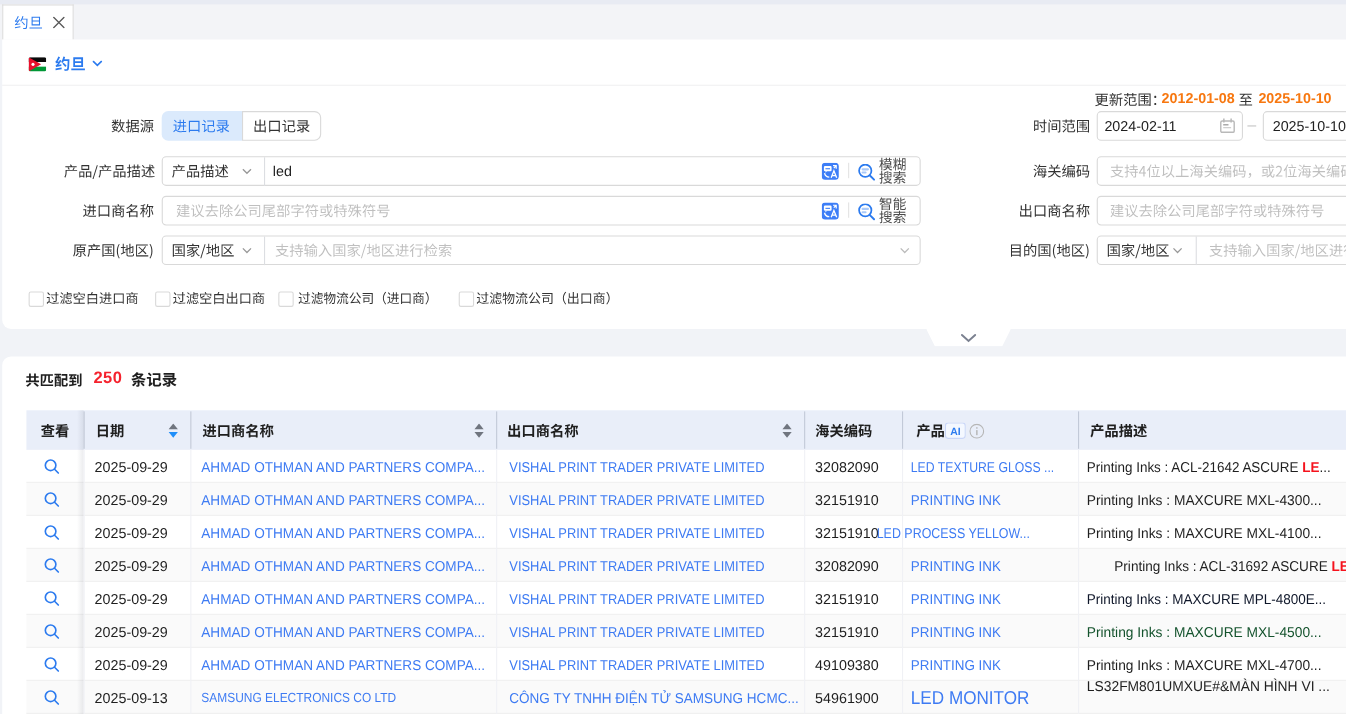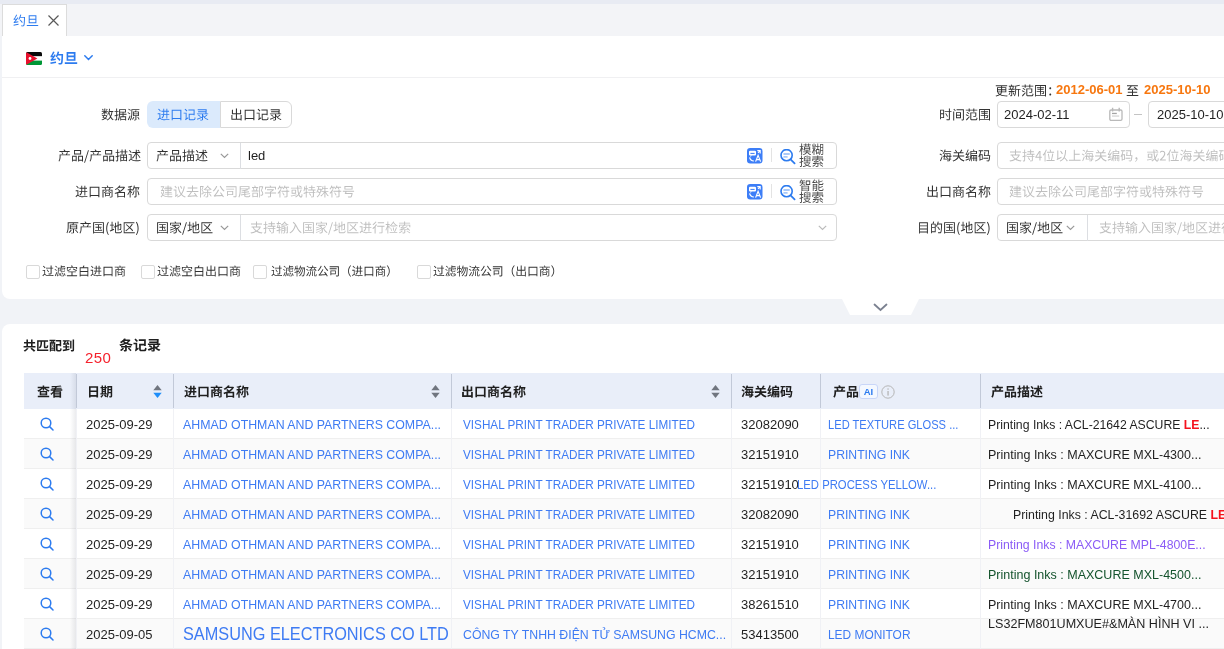--- a/index.html
+++ b/index.html
@@ -49,21 +49,21 @@
 <svg class="abs" style="left:157.2px;top:107.5px;overflow:visible" width="54.0" height="13.5">
     <path transform="translate(0,11.44)" d="M1.1 -10.1C1.8 -9.5 2.6 -8.5 3.0 -7.9L3.8 -8.5C3.4 -9.1 2.5 -10.0 1.8 -10.6ZM9.4 -10.6V-8.6H7.2V-10.6H6.3V-8.6H4.4V-7.6H6.3V-6.1L6.2 -5.3H4.3V-4.4H6.1C5.9 -3.4 5.5 -2.4 4.5 -1.7C4.7 -1.5 5.1 -1.2 5.2 -1.0C6.4 -1.8 6.9 -3.1 7.1 -4.4H9.4V-1.0H10.3V-4.4H12.3V-5.3H10.3V-7.6H12.0V-8.6H10.3V-10.6ZM7.2 -7.6H9.4V-5.3H7.2L7.2 -6.1ZM3.4 -6.2H0.7V-5.3H2.4V-1.6C1.9 -1.4 1.2 -0.8 0.5 -0.0L1.1 0.9C1.8 -0.0 2.5 -0.8 2.9 -0.8C3.2 -0.8 3.6 -0.4 4.1 -0.0C5.0 0.5 6.1 0.7 7.7 0.7C9.0 0.7 11.3 0.6 12.2 0.6C12.3 0.3 12.4 -0.2 12.5 -0.5C11.3 -0.3 9.3 -0.2 7.8 -0.2C6.3 -0.2 5.2 -0.3 4.4 -0.8C3.9 -1.1 3.7 -1.4 3.4 -1.5Z M14.7 -9.6V0.7H15.7V-0.4H23.3V0.7H24.4V-9.6ZM15.7 -1.4V-8.6H23.3V-1.4Z M27.6 -10.0C28.3 -9.4 29.2 -8.5 29.6 -7.9L30.4 -8.6C29.9 -9.1 29.0 -10.0 28.3 -10.6ZM28.6 0.8V0.8C28.8 0.5 29.1 0.3 31.3 -1.3C31.2 -1.5 31.1 -1.9 31.0 -2.1L29.6 -1.2V-6.8H26.6V-5.9H28.7V-1.2C28.7 -0.6 28.3 -0.1 28.0 0.1C28.2 0.2 28.5 0.6 28.6 0.8ZM31.4 -10.0V-9.0H36.6V-5.7H31.7V-0.7C31.7 0.5 32.2 0.8 33.6 0.8C33.9 0.8 36.3 0.8 36.6 0.8C38.0 0.8 38.4 0.3 38.5 -1.9C38.2 -1.9 37.8 -2.1 37.6 -2.3C37.5 -0.4 37.4 -0.1 36.6 -0.1C36.0 -0.1 34.1 -0.1 33.7 -0.1C32.9 -0.1 32.7 -0.2 32.7 -0.7V-4.8H36.6V-4.1H37.6V-10.0Z M40.7 -4.1C41.6 -3.7 42.6 -2.9 43.1 -2.4L43.8 -3.1C43.3 -3.6 42.2 -4.3 41.4 -4.7ZM40.7 -10.2V-9.3H48.6L48.6 -8.1H41.1V-7.2H48.5L48.4 -6.0H39.9V-5.1H45.0V-2.8C43.1 -2.0 41.1 -1.2 39.9 -0.7L40.4 0.2C41.7 -0.4 43.4 -1.1 45.0 -1.8V-0.0C45.0 0.2 44.9 0.2 44.7 0.2C44.5 0.2 43.8 0.2 43.0 0.2C43.1 0.5 43.3 0.8 43.4 1.1C44.4 1.1 45.0 1.1 45.4 0.9C45.9 0.8 46.0 0.5 46.0 -0.0V-3.1C47.1 -1.4 48.7 -0.1 50.8 0.5C50.9 0.3 51.2 -0.1 51.4 -0.3C50.0 -0.7 48.8 -1.4 47.8 -2.3C48.6 -2.8 49.6 -3.5 50.4 -4.2L49.5 -4.8C48.9 -4.2 48.0 -3.5 47.2 -2.9C46.7 -3.5 46.3 -4.1 46.0 -4.7V-5.1H51.2V-6.0H49.5C49.6 -7.3 49.7 -8.9 49.7 -10.2L48.9 -10.2L48.8 -10.2Z" fill="#2c7bef"></path>
   </svg>
 <svg class="abs" style="left:229.7px;top:107.5px;overflow:visible" width="54.0" height="13.5">
     <path transform="translate(0,11.44)" d="M1.4 -4.4V0.3H10.6V1.0H11.6V-4.4H10.6V-0.7H7.0V-5.3H11.1V-9.8H10.1V-6.2H7.0V-10.9H5.9V-6.2H3.0V-9.7H1.9V-5.3H5.9V-0.7H2.4V-4.4Z M14.7 -9.6V0.7H15.7V-0.4H23.3V0.7H24.4V-9.6ZM15.7 -1.4V-8.6H23.3V-1.4Z M27.6 -10.0C28.3 -9.4 29.2 -8.5 29.6 -7.9L30.4 -8.6C29.9 -9.1 29.0 -10.0 28.3 -10.6ZM28.6 0.8V0.8C28.8 0.5 29.1 0.3 31.3 -1.3C31.2 -1.5 31.1 -1.9 31.0 -2.1L29.6 -1.2V-6.8H26.6V-5.9H28.7V-1.2C28.7 -0.6 28.3 -0.1 28.0 0.1C28.2 0.2 28.5 0.6 28.6 0.8ZM31.4 -10.0V-9.0H36.6V-5.7H31.7V-0.7C31.7 0.5 32.2 0.8 33.6 0.8C33.9 0.8 36.3 0.8 36.6 0.8C38.0 0.8 38.4 0.3 38.5 -1.9C38.2 -1.9 37.8 -2.1 37.6 -2.3C37.5 -0.4 37.4 -0.1 36.6 -0.1C36.0 -0.1 34.1 -0.1 33.7 -0.1C32.9 -0.1 32.7 -0.2 32.7 -0.7V-4.8H36.6V-4.1H37.6V-10.0Z M40.7 -4.1C41.6 -3.7 42.6 -2.9 43.1 -2.4L43.8 -3.1C43.3 -3.6 42.2 -4.3 41.4 -4.7ZM40.7 -10.2V-9.3H48.6L48.6 -8.1H41.1V-7.2H48.5L48.4 -6.0H39.9V-5.1H45.0V-2.8C43.1 -2.0 41.1 -1.2 39.9 -0.7L40.4 0.2C41.7 -0.4 43.4 -1.1 45.0 -1.8V-0.0C45.0 0.2 44.9 0.2 44.7 0.2C44.5 0.2 43.8 0.2 43.0 0.2C43.1 0.5 43.3 0.8 43.4 1.1C44.4 1.1 45.0 1.1 45.4 0.9C45.9 0.8 46.0 0.5 46.0 -0.0V-3.1C47.1 -1.4 48.7 -0.1 50.8 0.5C50.9 0.3 51.2 -0.1 51.4 -0.3C50.0 -0.7 48.8 -1.4 47.8 -2.3C48.6 -2.8 49.6 -3.5 50.4 -4.2L49.5 -4.8C48.9 -4.2 48.0 -3.5 47.2 -2.9C46.7 -3.5 46.3 -4.1 46.0 -4.7V-5.1H51.2V-6.0H49.5C49.6 -7.3 49.7 -8.9 49.7 -10.2L48.9 -10.2L48.8 -10.2Z" fill="#333"></path>
   </svg>
 <div class="abs" style="left:912px;top:83px;width:300px;height:14px"></div>
 <svg class="abs" style="left:995px;top:83.5px;overflow:visible" width="67.0" height="13.5">
     <path transform="translate(0,11.44)" d="M3.3 -3.1 2.4 -2.8C2.9 -2.0 3.4 -1.4 4.1 -0.9C3.3 -0.5 2.2 -0.1 0.6 0.2C0.8 0.4 1.1 0.8 1.2 1.1C2.9 0.7 4.1 0.2 5.0 -0.4C6.8 0.6 9.2 0.9 12.2 1.0C12.2 0.7 12.4 0.3 12.6 0.0C9.7 -0.0 7.4 -0.2 5.8 -1.0C6.4 -1.7 6.8 -2.4 6.9 -3.2H11.3V-8.2H7.1V-9.3H12.2V-10.2H0.8V-9.3H6.1V-8.2H2.0V-3.2H5.9C5.8 -2.6 5.5 -2.0 4.9 -1.5C4.2 -1.9 3.7 -2.4 3.3 -3.1ZM3.0 -5.3H6.1V-4.8C6.1 -4.5 6.1 -4.3 6.0 -4.0H3.0ZM7.1 -4.0C7.1 -4.3 7.1 -4.5 7.1 -4.8V-5.3H10.4V-4.0ZM3.0 -7.4H6.1V-6.1H3.0ZM7.1 -7.4H10.4V-6.1H7.1Z M17.7 -2.8C18.1 -2.1 18.5 -1.2 18.7 -0.7L19.4 -1.1C19.2 -1.6 18.8 -2.5 18.3 -3.1ZM14.8 -3.1C14.5 -2.3 14.1 -1.5 13.5 -0.9C13.7 -0.8 14.1 -0.5 14.2 -0.4C14.7 -1.0 15.2 -1.9 15.5 -2.9ZM20.2 -9.7V-5.2C20.2 -3.5 20.1 -1.2 19.0 0.3C19.2 0.4 19.6 0.7 19.7 0.9C20.9 -0.8 21.1 -3.3 21.1 -5.2V-5.6H23.1V1.0H24.0V-5.6H25.5V-6.5H21.1V-9.0C22.5 -9.2 24.0 -9.6 25.1 -10.0L24.3 -10.7C23.3 -10.3 21.6 -9.9 20.2 -9.7ZM15.8 -10.8C16.0 -10.4 16.2 -9.9 16.4 -9.6H13.8V-8.7H19.5V-9.6H17.4C17.2 -10.0 16.9 -10.5 16.7 -11.0ZM17.9 -8.7C17.7 -8.1 17.4 -7.2 17.2 -6.6H13.6V-5.8H16.3V-4.4H13.7V-3.5H16.3V-0.2C16.3 -0.1 16.2 -0.1 16.1 -0.1C16.0 -0.1 15.6 -0.1 15.1 -0.1C15.2 0.2 15.4 0.5 15.4 0.8C16.0 0.8 16.5 0.8 16.8 0.6C17.1 0.5 17.2 0.2 17.2 -0.2V-3.5H19.6V-4.4H17.2V-5.8H19.7V-6.6H18.1C18.3 -7.1 18.6 -7.8 18.8 -8.5ZM14.6 -8.5C14.9 -7.9 15.1 -7.1 15.1 -6.6L16.0 -6.8C15.9 -7.3 15.7 -8.1 15.4 -8.6Z M27.0 0.2 27.7 1.0C28.6 0.0 29.8 -1.2 30.7 -2.4L30.1 -3.1C29.1 -1.9 27.8 -0.6 27.0 0.2ZM27.5 -6.9C28.3 -6.4 29.4 -5.8 29.9 -5.4L30.4 -6.1C29.9 -6.5 28.8 -7.1 28.1 -7.5ZM26.7 -4.4C27.5 -4.0 28.6 -3.5 29.2 -3.1L29.7 -3.9C29.1 -4.2 28.0 -4.7 27.3 -5.1ZM31.3 -7.0V-0.8C31.3 0.5 31.8 0.8 33.3 0.8C33.7 0.8 36.2 0.8 36.6 0.8C38.0 0.8 38.3 0.3 38.5 -1.5C38.2 -1.6 37.8 -1.7 37.5 -1.9C37.5 -0.4 37.3 -0.1 36.5 -0.1C36.0 -0.1 33.8 -0.1 33.4 -0.1C32.5 -0.1 32.3 -0.2 32.3 -0.8V-6.1H36.3V-3.7C36.3 -3.6 36.3 -3.5 36.0 -3.5C35.8 -3.5 35.0 -3.5 34.1 -3.5C34.3 -3.3 34.4 -2.9 34.5 -2.6C35.6 -2.6 36.3 -2.6 36.8 -2.8C37.2 -2.9 37.3 -3.2 37.3 -3.7V-7.0ZM34.3 -10.9V-9.8H30.7V-10.9H29.7V-9.8H26.8V-8.9H29.7V-7.6H30.7V-8.9H34.3V-7.6H35.3V-8.9H38.3V-9.8H35.3V-10.9Z M41.9 -8.1V-7.3H45.0V-6.2H42.4V-5.4H45.0V-4.3H41.7V-3.5H45.0V-0.8H45.9V-3.5H48.3C48.2 -2.8 48.1 -2.4 48.0 -2.3C47.9 -2.2 47.8 -2.2 47.6 -2.2C47.5 -2.2 47.0 -2.2 46.6 -2.3C46.7 -2.1 46.8 -1.7 46.8 -1.5C47.3 -1.5 47.8 -1.5 48.0 -1.5C48.3 -1.5 48.5 -1.6 48.7 -1.8C48.9 -2.0 49.1 -2.6 49.2 -4.0C49.2 -4.1 49.2 -4.3 49.2 -4.3H45.9V-5.4H48.6V-6.2H45.9V-7.3H49.1V-8.1H45.9V-9.2H45.0V-8.1ZM40.1 -10.4V1.0H41.0V0.4H50.0V1.0H51.0V-10.4ZM41.0 -0.4V-9.5H50.0V-0.4Z M55.2 -6.3C55.8 -6.3 56.2 -6.7 56.2 -7.3C56.2 -7.9 55.8 -8.3 55.2 -8.3C54.7 -8.3 54.3 -7.9 54.3 -7.3C54.3 -6.7 54.7 -6.3 55.2 -6.3ZM55.2 0.1C55.8 0.1 56.2 -0.3 56.2 -0.9C56.2 -1.5 55.8 -1.9 55.2 -1.9C54.7 -1.9 54.3 -1.5 54.3 -0.9C54.3 -0.3 54.7 0.1 55.2 0.1Z" fill="#333"></path>
   </svg>
-<span class="abs lat" style="left:1056px;top:83px;font-size:13px;font-weight:bold;color:#f7770f;line-height:14px">2012-06-01</span>
+<span class="abs lat" style="left:1056px;top:83px;font-size:13px;font-weight:bold;color:#f7770f;line-height:14px">2012-01-08</span>
 <svg class="abs" style="left:1126px;top:83.5px;overflow:visible" width="15.0" height="13.5">
     <path transform="translate(0,11.44)" d="M1.9 -5.5C2.4 -5.7 3.1 -5.7 10.2 -6.0C10.5 -5.7 10.8 -5.4 11.0 -5.1L11.8 -5.7C11.1 -6.6 9.7 -7.8 8.5 -8.7L7.7 -8.2C8.3 -7.8 8.8 -7.3 9.3 -6.8L3.3 -6.6C4.1 -7.3 5.0 -8.3 5.7 -9.3H11.9V-10.2H1.0V-9.3H4.5C3.7 -8.3 2.8 -7.4 2.5 -7.1C2.1 -6.7 1.8 -6.5 1.6 -6.5C1.7 -6.2 1.9 -5.7 1.9 -5.5ZM6.0 -5.4V-3.7H1.8V-2.8H6.0V-0.4H0.7V0.5H12.3V-0.4H7.0V-2.8H11.2V-3.7H7.0V-5.4Z" fill="#333"></path>
   </svg>
 <span class="abs lat" style="left:1144px;top:83px;font-size:13px;font-weight:bold;color:#f7770f;line-height:14px">2025-10-10</span>
 <svg class="abs" style="left:939.0px;top:107.5px;overflow:visible" width="54.0" height="13.5">
     <path transform="translate(0,11.44)" d="M6.2 -5.9C6.9 -4.9 7.7 -3.5 8.2 -2.7L9.0 -3.2C8.6 -4.0 7.7 -5.3 7.0 -6.3ZM4.2 -5.2V-2.3H2.0V-5.2ZM4.2 -6.1H2.0V-8.9H4.2ZM1.1 -9.8V-0.3H2.0V-1.4H5.1V-9.8ZM9.9 -10.9V-8.3H5.7V-7.4H9.9V-0.4C9.9 -0.2 9.8 -0.1 9.6 -0.1C9.3 -0.1 8.3 -0.1 7.3 -0.1C7.4 0.2 7.6 0.6 7.7 0.9C9.0 0.9 9.8 0.9 10.3 0.7C10.7 0.6 10.9 0.3 10.9 -0.4V-7.4H12.5V-8.3H10.9V-10.9Z M14.2 -8.0V1.0H15.2V-8.0ZM14.4 -10.3C15.0 -9.7 15.7 -8.9 16.0 -8.4L16.8 -8.9C16.4 -9.4 15.7 -10.2 15.1 -10.8ZM17.9 -3.8H21.0V-2.1H17.9ZM17.9 -6.4H21.0V-4.7H17.9ZM17.0 -7.2V-1.3H22.0V-7.2ZM17.6 -10.2V-9.3H23.9V-0.1C23.9 0.0 23.8 0.1 23.6 0.1C23.5 0.1 22.9 0.1 22.4 0.1C22.5 0.3 22.7 0.7 22.7 1.0C23.5 1.0 24.1 1.0 24.4 0.8C24.8 0.7 24.9 0.4 24.9 -0.1V-10.2Z M27.0 0.2 27.7 1.0C28.6 0.0 29.8 -1.2 30.7 -2.4L30.1 -3.1C29.1 -1.9 27.8 -0.6 27.0 0.2ZM27.5 -6.9C28.3 -6.4 29.4 -5.8 29.9 -5.4L30.4 -6.1C29.9 -6.5 28.8 -7.1 28.1 -7.5ZM26.7 -4.4C27.5 -4.0 28.6 -3.5 29.2 -3.1L29.7 -3.9C29.1 -4.2 28.0 -4.7 27.3 -5.1ZM31.3 -7.0V-0.8C31.3 0.5 31.8 0.8 33.3 0.8C33.7 0.8 36.2 0.8 36.6 0.8C38.0 0.8 38.3 0.3 38.5 -1.5C38.2 -1.6 37.8 -1.7 37.5 -1.9C37.5 -0.4 37.3 -0.1 36.5 -0.1C36.0 -0.1 33.8 -0.1 33.4 -0.1C32.5 -0.1 32.3 -0.2 32.3 -0.8V-6.1H36.3V-3.7C36.3 -3.6 36.3 -3.5 36.0 -3.5C35.8 -3.5 35.0 -3.5 34.1 -3.5C34.3 -3.3 34.4 -2.9 34.5 -2.6C35.6 -2.6 36.3 -2.6 36.8 -2.8C37.2 -2.9 37.3 -3.2 37.3 -3.7V-7.0ZM34.3 -10.9V-9.8H30.7V-10.9H29.7V-9.8H26.8V-8.9H29.7V-7.6H30.7V-8.9H34.3V-7.6H35.3V-8.9H38.3V-9.8H35.3V-10.9Z M41.9 -8.1V-7.3H45.0V-6.2H42.4V-5.4H45.0V-4.3H41.7V-3.5H45.0V-0.8H45.9V-3.5H48.3C48.2 -2.8 48.1 -2.4 48.0 -2.3C47.9 -2.2 47.8 -2.2 47.6 -2.2C47.5 -2.2 47.0 -2.2 46.6 -2.3C46.7 -2.1 46.8 -1.7 46.8 -1.5C47.3 -1.5 47.8 -1.5 48.0 -1.5C48.3 -1.5 48.5 -1.6 48.7 -1.8C48.9 -2.0 49.1 -2.6 49.2 -4.0C49.2 -4.1 49.2 -4.3 49.2 -4.3H45.9V-5.4H48.6V-6.2H45.9V-7.3H49.1V-8.1H45.9V-9.2H45.0V-8.1ZM40.1 -10.4V1.0H41.0V0.4H50.0V1.0H51.0V-10.4ZM41.0 -0.4V-9.5H50.0V-0.4Z" fill="#333"></path>
   </svg>
 <div class="abs inp" style="left:997px;top:100.5px;width:133px;height:27px"></div>
 <span class="abs lat" style="left:1004px;top:107.5px;font-size:13px;color:#1f1f1f;line-height:13px">2024-02-11</span>
 <svg class="abs" style="left:1109px;top:106.5px" width="14" height="14">
@@ -206,21 +206,21 @@
     <path transform="translate(0,10.56)" d="M0.9 -9.3C1.6 -8.7 2.4 -7.8 2.7 -7.2L3.5 -7.8C3.1 -8.3 2.3 -9.2 1.6 -9.8ZM4.6 -5.7C5.2 -5.0 5.9 -3.9 6.3 -3.3L7.0 -3.8C6.7 -4.4 5.9 -5.4 5.3 -6.1ZM3.1 -5.6H0.6V-4.7H2.3V-1.6C1.7 -1.4 1.1 -0.9 0.4 -0.2L1.1 0.7C1.7 -0.1 2.3 -0.9 2.7 -0.9C2.9 -0.9 3.3 -0.4 3.8 -0.1C4.7 0.4 5.7 0.5 7.2 0.5C8.3 0.5 10.4 0.5 11.3 0.4C11.3 0.1 11.5 -0.3 11.6 -0.6C10.4 -0.4 8.6 -0.3 7.2 -0.3C5.8 -0.3 4.8 -0.4 4.0 -0.9C3.6 -1.2 3.4 -1.4 3.1 -1.5ZM8.6 -10.0V-7.9H4.0V-7.1H8.6V-2.3C8.6 -2.1 8.6 -2.0 8.3 -2.0C8.1 -2.0 7.2 -2.0 6.4 -2.0C6.5 -1.8 6.6 -1.4 6.7 -1.1C7.8 -1.1 8.5 -1.1 9.0 -1.3C9.4 -1.4 9.6 -1.7 9.6 -2.3V-7.1H11.2V-7.9H9.6V-10.0Z M18.3 -2.4V-0.2C18.3 0.6 18.6 0.7 19.5 0.7C19.7 0.7 21.0 0.7 21.2 0.7C22.0 0.7 22.2 0.4 22.3 -0.9C22.1 -0.9 21.8 -1.0 21.6 -1.2C21.6 -0.0 21.5 0.1 21.1 0.1C20.9 0.1 19.8 0.1 19.6 0.1C19.2 0.1 19.1 0.0 19.1 -0.2V-2.4ZM17.4 -2.4C17.2 -1.6 16.9 -0.5 16.4 0.1L17.1 0.4C17.5 -0.2 17.8 -1.3 18.0 -2.2ZM19.4 -2.9C19.9 -2.3 20.4 -1.5 20.6 -1.0L21.2 -1.4C21.0 -1.9 20.4 -2.6 19.9 -3.2ZM21.6 -2.4C22.2 -1.6 22.8 -0.4 23.0 0.3L23.6 -0.0C23.4 -0.8 22.8 -1.8 22.2 -2.6ZM13.1 -9.2C13.7 -8.8 14.5 -8.2 15.0 -7.7L15.5 -8.4C15.1 -8.8 14.3 -9.4 13.6 -9.8ZM12.5 -6.0C13.2 -5.6 14.0 -5.1 14.5 -4.7L15.0 -5.3C14.6 -5.7 13.7 -6.2 13.0 -6.6ZM12.8 0.1 13.5 0.6C14.1 -0.5 14.7 -1.9 15.2 -3.1L14.5 -3.6C14.0 -2.3 13.3 -0.8 12.8 0.1ZM15.9 -7.8V-5.3C15.9 -3.6 15.8 -1.2 14.7 0.5C14.9 0.6 15.3 0.9 15.4 1.0C16.5 -0.8 16.7 -3.5 16.7 -5.3V-7.1H22.5C22.3 -6.7 22.2 -6.3 22.0 -6.0L22.7 -5.8C23.0 -6.3 23.2 -7.0 23.5 -7.7L22.9 -7.8L22.8 -7.8H19.7V-8.6H23.0V-9.3H19.7V-10.1H18.8V-7.8ZM18.5 -6.9V-5.9L17.2 -5.8L17.2 -5.1L18.5 -5.2V-4.7C18.5 -3.9 18.8 -3.7 19.8 -3.7C20.1 -3.7 21.6 -3.7 21.8 -3.7C22.6 -3.7 22.8 -4.0 22.9 -5.0C22.7 -5.1 22.4 -5.2 22.2 -5.3C22.2 -4.5 22.1 -4.4 21.7 -4.4C21.4 -4.4 20.1 -4.4 19.9 -4.4C19.4 -4.4 19.3 -4.5 19.3 -4.7V-5.3L21.5 -5.5L21.5 -6.1L19.3 -5.9V-6.9Z M30.4 -10.1C30.0 -8.3 29.3 -6.5 28.3 -5.4C28.5 -5.3 28.8 -5.1 29.0 -4.9C29.5 -5.5 30.0 -6.3 30.4 -7.2H31.4C30.8 -5.3 29.8 -3.3 28.5 -2.3C28.7 -2.1 29.0 -1.9 29.2 -1.7C30.5 -2.9 31.6 -5.1 32.2 -7.2H33.2C32.5 -4.2 31.2 -1.2 29.3 0.2C29.5 0.3 29.8 0.6 30.0 0.8C32.0 -0.8 33.3 -4.1 33.9 -7.2H34.5C34.3 -2.4 34.0 -0.6 33.6 -0.2C33.5 -0.1 33.4 -0.0 33.2 -0.0C32.9 -0.0 32.5 -0.0 31.9 -0.1C32.1 0.2 32.1 0.6 32.2 0.8C32.7 0.9 33.2 0.9 33.5 0.8C33.9 0.8 34.1 0.7 34.4 0.3C34.9 -0.3 35.1 -2.1 35.4 -7.6C35.4 -7.7 35.4 -8.1 35.4 -8.1H30.7C30.9 -8.7 31.1 -9.3 31.2 -9.9ZM25.2 -9.4C25.0 -7.9 24.8 -6.4 24.3 -5.4C24.5 -5.3 24.9 -5.1 25.0 -5.0C25.2 -5.5 25.4 -6.1 25.6 -6.8H26.7V-4.0C25.8 -3.8 25.0 -3.6 24.4 -3.4L24.7 -2.6L26.7 -3.2V1.0H27.5V-3.4L29.0 -3.9L28.9 -4.7L27.5 -4.3V-6.8H28.7V-7.6H27.5V-10.1H26.7V-7.6H25.7C25.8 -8.2 25.9 -8.7 26.0 -9.3Z M42.9 -4.3V0.4H43.7V-4.3ZM40.8 -4.3V-3.1C40.8 -2.0 40.6 -0.7 39.2 0.3C39.4 0.5 39.7 0.7 39.8 0.9C41.4 -0.2 41.6 -1.8 41.6 -3.1V-4.3ZM45.1 -4.3V-0.5C45.1 0.2 45.1 0.4 45.3 0.6C45.5 0.7 45.7 0.8 46.0 0.8C46.1 0.8 46.4 0.8 46.5 0.8C46.8 0.8 47.0 0.7 47.1 0.6C47.3 0.5 47.4 0.4 47.4 0.2C47.5 -0.1 47.5 -0.7 47.6 -1.2C47.4 -1.3 47.1 -1.4 46.9 -1.6C46.9 -1.0 46.9 -0.6 46.9 -0.3C46.9 -0.2 46.8 -0.1 46.8 -0.0C46.7 0.0 46.6 0.0 46.5 0.0C46.4 0.0 46.2 0.0 46.2 0.0C46.1 0.0 46.0 0.0 46.0 -0.0C45.9 -0.1 45.9 -0.2 45.9 -0.4V-4.3ZM37.0 -9.3C37.7 -8.9 38.6 -8.2 39.1 -7.7L39.6 -8.4C39.2 -8.9 38.3 -9.5 37.5 -9.9ZM36.5 -6.0C37.2 -5.6 38.2 -5.1 38.7 -4.7L39.2 -5.4C38.7 -5.8 37.7 -6.3 37.0 -6.6ZM36.8 0.2 37.5 0.8C38.2 -0.3 39.1 -1.8 39.7 -3.1L39.1 -3.7C38.4 -2.3 37.4 -0.7 36.8 0.2ZM42.7 -9.9C42.9 -9.5 43.1 -9.0 43.2 -8.5H39.8V-7.7H42.2C41.7 -7.1 41.0 -6.2 40.8 -6.0C40.5 -5.8 40.2 -5.7 40.0 -5.7C40.0 -5.4 40.2 -5.0 40.2 -4.8C40.5 -4.9 41.1 -5.0 46.0 -5.3C46.3 -5.0 46.5 -4.7 46.6 -4.4L47.4 -4.9C46.9 -5.6 46.0 -6.7 45.2 -7.5L44.6 -7.1C44.9 -6.8 45.2 -6.4 45.5 -6.0L41.7 -5.8C42.2 -6.4 42.7 -7.1 43.2 -7.7H47.3V-8.5H44.2C44.0 -9.0 43.8 -9.6 43.5 -10.1Z M51.9 -9.7C51.2 -7.9 50.0 -6.2 48.6 -5.1C48.9 -5.0 49.3 -4.7 49.4 -4.5C50.8 -5.7 52.0 -7.5 52.8 -9.5ZM56.0 -9.8 55.1 -9.5C56.0 -7.7 57.6 -5.6 58.8 -4.5C59.0 -4.7 59.3 -5.1 59.6 -5.3C58.3 -6.3 56.8 -8.2 56.0 -9.8ZM49.9 0.2C50.4 0.0 51.0 -0.0 57.4 -0.5C57.7 0.0 58.0 0.5 58.2 0.9L59.1 0.4C58.5 -0.7 57.2 -2.4 56.2 -3.7L55.3 -3.3C55.8 -2.7 56.3 -2.0 56.8 -1.3L51.2 -1.0C52.4 -2.4 53.6 -4.2 54.6 -6.0L53.6 -6.4C52.6 -4.4 51.2 -2.3 50.7 -1.8C50.2 -1.2 49.9 -0.9 49.6 -0.8C49.7 -0.5 49.9 -0.0 49.9 0.2Z M61.1 -7.2V-6.4H68.4V-7.2ZM61.1 -9.3V-8.4H69.7V-0.4C69.7 -0.2 69.7 -0.1 69.5 -0.1C69.2 -0.1 68.4 -0.1 67.5 -0.1C67.7 0.2 67.8 0.6 67.9 0.9C68.9 0.9 69.7 0.9 70.1 0.7C70.5 0.6 70.7 0.2 70.7 -0.4V-9.3ZM62.8 -4.3H66.7V-2.0H62.8ZM61.9 -5.1V-0.3H62.8V-1.2H67.5V-5.1Z M80.3 -4.6C80.3 -2.2 81.3 -0.3 82.7 1.2L83.4 0.8C82.1 -0.6 81.2 -2.4 81.2 -4.6C81.2 -6.7 82.1 -8.5 83.4 -9.9L82.7 -10.3C81.3 -8.8 80.3 -6.9 80.3 -4.6Z M85.2 -4.1V0.3H93.8V0.9H94.7V-4.1H93.8V-0.6H90.5V-4.8H94.3V-9.0H93.3V-5.7H90.5V-10.1H89.5V-5.7H86.7V-9.0H85.8V-4.8H89.5V-0.6H86.2V-4.1Z M97.5 -8.8V0.7H98.5V-0.4H105.6V0.6H106.5V-8.8ZM98.5 -1.3V-7.9H105.6V-1.3Z M111.3 -7.7C111.6 -7.3 111.9 -6.7 112.0 -6.3L112.9 -6.6C112.7 -7.0 112.4 -7.6 112.1 -8.0ZM114.7 -4.8C115.5 -4.3 116.6 -3.5 117.1 -3.0L117.6 -3.6C117.1 -4.1 116.0 -4.9 115.2 -5.4ZM112.7 -5.3C112.2 -4.7 111.4 -4.1 110.6 -3.7C110.8 -3.5 111.0 -3.1 111.1 -2.9C111.8 -3.5 112.8 -4.3 113.4 -5.0ZM115.9 -7.9C115.7 -7.4 115.3 -6.8 115.0 -6.3H109.4V0.9H110.3V-5.5H117.8V-0.0C117.8 0.1 117.7 0.2 117.5 0.2C117.3 0.2 116.6 0.2 115.9 0.2C116.0 0.4 116.1 0.7 116.2 0.9C117.2 0.9 117.8 0.9 118.2 0.8C118.5 0.6 118.6 0.4 118.6 -0.0V-6.3H115.9C116.2 -6.7 116.6 -7.2 116.9 -7.7ZM111.8 -3.3V-0.0H112.5V-0.6H116.2V-3.3ZM112.5 -2.7H115.4V-1.2H112.5ZM113.3 -9.9C113.4 -9.6 113.6 -9.1 113.8 -8.8H108.7V-8.0H119.3V-8.8H114.7C114.6 -9.2 114.4 -9.7 114.2 -10.1Z M123.7 -4.6C123.7 -6.9 122.7 -8.8 121.3 -10.3L120.6 -9.9C121.9 -8.5 122.8 -6.7 122.8 -4.6C122.8 -2.4 121.9 -0.6 120.6 0.8L121.3 1.2C122.7 -0.3 123.7 -2.2 123.7 -4.6Z" fill="#333"></path>
   </svg>
 <div class="abs" style="left:842px;top:299px;width:77px;height:16px;background:#fff;clip-path:polygon(0 0,77px 0,69px 16px,8px 16px)"></div>
 <svg class="abs" style="left:873px;top:302.5px" width="15" height="9">
     <path d="M1.5,1.5 L7.5,7 L13.5,1.5" stroke="#7b8190" stroke-width="1.8" fill="none" stroke-linecap="round"></path>
   </svg>
 <div class="abs" style="left:2px;top:324px;width:1222px;height:325px;background:#fff;border-radius:8px 0 0 0"></div>
 <svg class="abs" style="left:23px;top:338.5px;overflow:visible" width="54.0" height="13.5">
     <path transform="translate(0,11.44)" d="M7.4 -1.8C8.6 -0.9 10.1 0.4 10.8 1.2L12.4 0.3C11.6 -0.5 9.9 -1.8 8.8 -2.6ZM3.9 -2.5C3.3 -1.6 1.9 -0.6 0.7 0.1C1.0 0.3 1.6 0.8 1.9 1.2C3.2 0.4 4.6 -0.8 5.6 -1.9ZM1.0 -8.5V-7.0H3.4V-4.5H0.6V-3.0H12.5V-4.5H9.6V-7.0H12.1V-8.5H9.6V-11.0H8.0V-8.5H5.0V-11.0H3.4V-8.5ZM5.0 -4.5V-7.0H8.0V-4.5Z M25.1 -10.3H14.1V0.5H25.3V-1.0H15.6V-8.8H17.5C17.5 -5.9 17.4 -4.2 15.7 -3.1C16.1 -2.8 16.5 -2.3 16.7 -1.9C18.7 -3.2 19.0 -5.4 19.1 -8.8H20.8V-4.2C20.8 -2.7 21.1 -2.2 22.4 -2.2C22.7 -2.2 23.4 -2.2 23.6 -2.2C24.7 -2.2 25.1 -2.8 25.3 -4.9C24.9 -5.0 24.2 -5.2 23.9 -5.5C23.9 -4.0 23.8 -3.7 23.5 -3.7C23.3 -3.7 22.8 -3.7 22.7 -3.7C22.3 -3.7 22.3 -3.7 22.3 -4.2V-8.8H25.1Z M33.0 -10.5V-8.9H36.7V-6.5H33.0V-1.1C33.0 0.5 33.5 1.0 34.9 1.0C35.2 1.0 36.4 1.0 36.8 1.0C38.1 1.0 38.5 0.3 38.7 -1.9C38.3 -2.0 37.6 -2.2 37.3 -2.5C37.2 -0.8 37.1 -0.5 36.6 -0.5C36.3 -0.5 35.4 -0.5 35.2 -0.5C34.6 -0.5 34.6 -0.5 34.6 -1.1V-5.0H36.7V-4.2H38.2V-10.5ZM28.0 -1.8H31.0V-0.9H28.0ZM28.0 -2.9V-3.9C28.1 -3.8 28.4 -3.6 28.5 -3.5C29.1 -4.1 29.3 -5.1 29.3 -5.8V-6.9H29.7V-4.7C29.7 -4.0 29.9 -3.8 30.4 -3.8C30.6 -3.8 30.8 -3.8 30.9 -3.8H31.0V-2.9ZM26.5 -10.6V-9.2H28.3V-8.2H26.8V1.1H28.0V0.3H31.0V0.9H32.3V-8.2H30.9V-9.2H32.5V-10.6ZM29.3 -8.2V-9.2H29.8V-8.2ZM28.0 -4.0V-6.9H28.5V-5.8C28.5 -5.2 28.5 -4.5 28.0 -4.0ZM30.4 -6.9H31.0V-4.5L30.9 -4.6C30.9 -4.6 30.9 -4.6 30.8 -4.6C30.7 -4.6 30.6 -4.6 30.6 -4.6C30.4 -4.6 30.4 -4.6 30.4 -4.8Z M47.1 -9.8V-1.9H48.5V-9.8ZM49.6 -10.9V-0.8C49.6 -0.6 49.5 -0.5 49.3 -0.5C49.1 -0.5 48.3 -0.5 47.7 -0.5C47.9 -0.1 48.1 0.6 48.2 1.0C49.2 1.0 49.9 0.9 50.5 0.7C50.9 0.4 51.1 0.0 51.1 -0.8V-10.9ZM39.7 -0.8 40.0 0.7C41.8 0.4 44.3 -0.1 46.5 -0.5L46.4 -1.9L44.0 -1.4V-3.0H46.3V-4.3H44.0V-5.5H42.5V-4.3H40.1V-3.0H42.5V-1.2C41.4 -1.0 40.4 -0.9 39.7 -0.8ZM40.5 -5.5C40.9 -5.7 41.5 -5.7 45.1 -6.0C45.2 -5.8 45.3 -5.6 45.4 -5.4L46.6 -6.1C46.2 -6.9 45.4 -8.1 44.7 -8.9H46.6V-10.3H39.8V-8.9H41.4C41.1 -8.2 40.8 -7.7 40.7 -7.5C40.4 -7.2 40.2 -7.0 40.0 -6.9C40.2 -6.5 40.4 -5.8 40.5 -5.5ZM43.6 -8.3C43.8 -8.0 44.1 -7.6 44.3 -7.2L42.0 -7.1C42.4 -7.6 42.8 -8.3 43.1 -8.9H44.7Z" fill="#1f1f1f"></path>
   </svg>
-<span class="abs lat" style="left:85px;top:350px;font-size:15px;font-weight:normal;color:#f5222d;letter-spacing:0.4px;line-height:16px">250</span>
+<span class="abs lat" style="left:85px;top:336px;font-size:15px;font-weight:bold;color:#f5222d;letter-spacing:0.4px;line-height:16px">250</span>
 <svg class="abs" style="left:118.5px;top:338px;overflow:visible" width="44.0" height="14.6">
     <path transform="translate(0,12.32)" d="M3.8 -2.5C3.1 -1.8 1.9 -0.9 1.0 -0.4C1.3 -0.1 1.8 0.4 2.1 0.8C3.1 0.2 4.4 -0.9 5.1 -1.9ZM8.8 -1.7C9.7 -0.9 10.8 0.2 11.2 0.9L12.5 -0.0C12.0 -0.8 10.9 -1.8 10.0 -2.5ZM8.9 -9.3C8.4 -8.8 7.7 -8.3 7.1 -7.9C6.3 -8.3 5.7 -8.8 5.2 -9.3ZM5.0 -11.9C4.3 -10.7 2.9 -9.3 0.9 -8.4C1.3 -8.1 1.8 -7.5 2.1 -7.1C2.8 -7.5 3.4 -8.0 4.0 -8.4C4.5 -8.0 4.9 -7.5 5.4 -7.2C3.9 -6.6 2.2 -6.2 0.4 -5.9C0.7 -5.6 1.0 -4.9 1.1 -4.4C3.3 -4.8 5.3 -5.3 7.1 -6.2C8.7 -5.4 10.5 -4.9 12.6 -4.6C12.8 -5.0 13.3 -5.7 13.6 -6.1C11.8 -6.3 10.2 -6.7 8.8 -7.2C9.9 -8.0 10.8 -9.0 11.5 -10.2L10.3 -10.8L10.1 -10.8H6.3C6.5 -11.0 6.7 -11.3 6.8 -11.6ZM6.1 -5.3V-4.2H2.0V-2.7H6.1V-0.4C6.1 -0.3 6.1 -0.2 5.9 -0.2C5.7 -0.2 5.1 -0.2 4.6 -0.2C4.8 0.2 5.0 0.8 5.1 1.2C6.0 1.2 6.7 1.2 7.2 1.0C7.7 0.7 7.8 0.4 7.8 -0.4V-2.7H12.2V-4.2H7.8V-5.3Z M15.4 -10.6C16.2 -9.9 17.3 -8.9 17.7 -8.2L18.9 -9.4C18.4 -10.1 17.3 -11.0 16.5 -11.7ZM14.5 -7.6V-6.0H16.6V-1.7C16.6 -0.9 16.2 -0.4 15.9 -0.1C16.1 0.1 16.6 0.7 16.7 1.1C17.0 0.8 17.4 0.4 19.8 -1.3C19.7 -1.7 19.4 -2.4 19.3 -2.8L18.2 -2.1V-7.6ZM19.8 -11.0V-9.3H25.1V-6.5H20.1V-1.3C20.1 0.5 20.7 1.0 22.5 1.0C22.9 1.0 24.8 1.0 25.2 1.0C26.9 1.0 27.4 0.3 27.6 -2.1C27.1 -2.2 26.4 -2.5 26.0 -2.8C25.9 -0.9 25.8 -0.6 25.0 -0.6C24.6 -0.6 23.1 -0.6 22.7 -0.6C21.9 -0.6 21.8 -0.7 21.8 -1.3V-4.9H25.1V-4.2H26.8V-11.0Z M29.6 -4.1C30.5 -3.6 31.6 -2.9 32.2 -2.3L33.3 -3.5C32.8 -4.0 31.6 -4.7 30.7 -5.2ZM29.7 -11.2V-9.7H37.9L37.8 -8.9H30.2V-7.4H37.8L37.7 -6.7H28.9V-5.2H34.1V-3.0C32.1 -2.2 30.1 -1.5 28.7 -1.0L29.7 0.5C30.9 -0.0 32.5 -0.7 34.1 -1.4V-0.4C34.1 -0.2 34.0 -0.1 33.8 -0.1C33.6 -0.1 32.8 -0.1 32.1 -0.1C32.3 0.3 32.6 0.9 32.7 1.3C33.7 1.3 34.5 1.3 35.1 1.1C35.6 0.9 35.8 0.5 35.8 -0.3V-2.3C36.9 -0.9 38.4 0.1 40.3 0.8C40.5 0.3 41.0 -0.4 41.4 -0.7C40.1 -1.1 38.9 -1.6 38.0 -2.4C38.8 -2.9 39.7 -3.6 40.5 -4.2L39.2 -5.2H41.2V-6.7H39.5C39.6 -8.1 39.7 -9.7 39.7 -11.2L38.4 -11.3L38.1 -11.2ZM35.8 -5.2H39.1C38.5 -4.6 37.6 -3.9 36.9 -3.4C36.5 -3.9 36.1 -4.4 35.8 -4.9Z" fill="#1f1f1f"></path>
   </svg>
 <div class="abs" style="left:24px;top:373px;width:1200px;height:36px;background:#e9eef9"></div>
 <div class="abs" style="left:76px;top:374px;width:1px;height:34px;background:#c2c9d8"></div>
 <div class="abs" style="left:173px;top:374px;width:1px;height:34px;background:#c2c9d8"></div>
 <div class="abs" style="left:451px;top:374px;width:1px;height:34px;background:#c2c9d8"></div>
 <div class="abs" style="left:731px;top:374px;width:1px;height:34px;background:#c2c9d8"></div>
 <div class="abs" style="left:820px;top:374px;width:1px;height:34px;background:#c2c9d8"></div>
 <div class="abs" style="left:980px;top:374px;width:1px;height:34px;background:#c2c9d8"></div>
@@ -313,52 +313,52 @@
 <div class="abs" style="left:24px;top:529px;width:1200px;height:30px;background:#fff;border-bottom:1px solid #efefef"></div>
 <svg class="abs" style="left:40px;top:537.0px" width="14" height="14">
 <circle cx="6" cy="6" r="4.8" fill="none" stroke="#2c7bef" stroke-width="1.5"></circle>
 <path d="M9.6,9.6 L13,13" stroke="#2c7bef" stroke-width="1.5" stroke-linecap="round"></path>
   </svg>
 <span class="abs lat" style="left:86px;top:536.5px;font-size:13px;color:#1f1f1f;line-height:15px">2025-09-29</span>
 <span class="abs lat link" style="left:183px;top:536.5px;font-size:13px;line-height:15px"><span class="sq" style="transform:scaleX(0.95)">AHMAD OTHMAN AND PARTNERS COMPA...</span></span>
 <span class="abs lat link" style="left:463px;top:536.5px;font-size:13px;line-height:15px"><span class="sq" style="transform:scaleX(0.902)">VISHAL PRINT TRADER PRIVATE LIMITED</span></span>
 <span class="abs lat" style="left:741px;top:536.5px;font-size:13px;color:#1f1f1f;line-height:15px">32151910</span>
 <span class="abs lat link" style="left:828px;top:536.5px;font-size:13px;line-height:15px"><span class="sq" style="transform:scaleX(0.938)">PRINTING INK</span></span>
-<span class="abs lat" style="left:988px;top:536.5px;font-size:13px;color:#8b5cf6;line-height:15px"><span class="sq" style="transform:scaleX(0.944)">Printing Inks : MAXCURE MPL-4800E...</span></span>
+<span class="abs lat" style="left:988px;top:536.5px;font-size:13px;color:#0f172a;line-height:15px"><span class="sq" style="transform:scaleX(0.944)">Printing Inks : MAXCURE MPL-4800E...</span></span>
 <div class="abs" style="left:24px;top:559px;width:1200px;height:30px;background:#fafafa;border-bottom:1px solid #efefef"></div>
 <svg class="abs" style="left:40px;top:567.0px" width="14" height="14">
 <circle cx="6" cy="6" r="4.8" fill="none" stroke="#2c7bef" stroke-width="1.5"></circle>
 <path d="M9.6,9.6 L13,13" stroke="#2c7bef" stroke-width="1.5" stroke-linecap="round"></path>
   </svg>
 <span class="abs lat" style="left:86px;top:566.5px;font-size:13px;color:#1f1f1f;line-height:15px">2025-09-29</span>
 <span class="abs lat link" style="left:183px;top:566.5px;font-size:13px;line-height:15px"><span class="sq" style="transform:scaleX(0.95)">AHMAD OTHMAN AND PARTNERS COMPA...</span></span>
 <span class="abs lat link" style="left:463px;top:566.5px;font-size:13px;line-height:15px"><span class="sq" style="transform:scaleX(0.902)">VISHAL PRINT TRADER PRIVATE LIMITED</span></span>
 <span class="abs lat" style="left:741px;top:566.5px;font-size:13px;color:#1f1f1f;line-height:15px">32151910</span>
 <span class="abs lat link" style="left:828px;top:566.5px;font-size:13px;line-height:15px"><span class="sq" style="transform:scaleX(0.938)">PRINTING INK</span></span>
 <span class="abs lat" style="left:988px;top:566.5px;font-size:13px;color:#14532d;line-height:15px"><span class="sq" style="transform:scaleX(0.962)">Printing Inks : MAXCURE MXL-4500...</span></span>
 <div class="abs" style="left:24px;top:589px;width:1200px;height:30px;background:#fff;border-bottom:1px solid #efefef"></div>
 <svg class="abs" style="left:40px;top:597.0px" width="14" height="14">
 <circle cx="6" cy="6" r="4.8" fill="none" stroke="#2c7bef" stroke-width="1.5"></circle>
 <path d="M9.6,9.6 L13,13" stroke="#2c7bef" stroke-width="1.5" stroke-linecap="round"></path>
   </svg>
 <span class="abs lat" style="left:86px;top:596.5px;font-size:13px;color:#1f1f1f;line-height:15px">2025-09-29</span>
 <span class="abs lat link" style="left:183px;top:596.5px;font-size:13px;line-height:15px"><span class="sq" style="transform:scaleX(0.95)">AHMAD OTHMAN AND PARTNERS COMPA...</span></span>
 <span class="abs lat link" style="left:463px;top:596.5px;font-size:13px;line-height:15px"><span class="sq" style="transform:scaleX(0.902)">VISHAL PRINT TRADER PRIVATE LIMITED</span></span>
-<span class="abs lat" style="left:741px;top:596.5px;font-size:13px;color:#1f1f1f;line-height:15px">38261510</span>
+<span class="abs lat" style="left:741px;top:596.5px;font-size:13px;color:#1f1f1f;line-height:15px">49109380</span>
 <span class="abs lat link" style="left:828px;top:596.5px;font-size:13px;line-height:15px"><span class="sq" style="transform:scaleX(0.938)">PRINTING INK</span></span>
 <span class="abs lat" style="left:988px;top:596.5px;font-size:13px;color:#1f1f1f;line-height:15px"><span class="sq" style="transform:scaleX(0.962)">Printing Inks : MAXCURE MXL-4700...</span></span>
 <div class="abs" style="left:24px;top:619px;width:1200px;height:30px;background:#fafafa;border-bottom:1px solid #efefef"></div>
 <svg class="abs" style="left:40px;top:627.0px" width="14" height="14">
 <circle cx="6" cy="6" r="4.8" fill="none" stroke="#2c7bef" stroke-width="1.5"></circle>
 <path d="M9.6,9.6 L13,13" stroke="#2c7bef" stroke-width="1.5" stroke-linecap="round"></path>
   </svg>
-<span class="abs lat" style="left:86px;top:626.5px;font-size:13px;color:#1f1f1f;line-height:15px">2025-09-05</span>
-<span class="abs lat link" style="left:183px;top:626.5px;font-size:18px;line-height:15px"><span class="sq" style="transform:scaleX(0.905)">SAMSUNG ELECTRONICS CO LTD</span></span>
+<span class="abs lat" style="left:86px;top:626.5px;font-size:13px;color:#1f1f1f;line-height:15px">2025-09-13</span>
+<span class="abs lat link" style="left:183px;top:626.5px;font-size:12px;line-height:15px"><span class="sq" style="transform:scaleX(0.905)">SAMSUNG ELECTRONICS CO LTD</span></span>
 <span class="abs lat link" style="left:463px;top:626.5px;font-size:13px;line-height:15px"><span class="sq" style="transform:scaleX(0.946)">CÔNG TY TNHH ĐIỆN TỬ SAMSUNG HCMC...</span></span>
-<span class="abs lat" style="left:741px;top:626.5px;font-size:13px;color:#1f1f1f;line-height:15px">53413500</span>
-<span class="abs lat link" style="left:828px;top:626.5px;font-size:13px;line-height:15px"><span class="sq" style="transform:scaleX(0.916)">LED MONITOR</span></span>
+<span class="abs lat" style="left:741px;top:626.5px;font-size:13px;color:#1f1f1f;line-height:15px">54961900</span>
+<span class="abs lat link" style="left:828px;top:626.5px;font-size:17px;line-height:15px"><span class="sq" style="transform:scaleX(0.916)">LED MONITOR</span></span>
 <span class="abs lat" style="left:988px;top:616px;font-size:13px;color:#1f1f1f;line-height:15px"><span class="sq" style="transform:scaleX(0.968)">LS32FM801UMXUE#&amp;MÀN HÌNH VI ...</span></span>
 <div class="abs" style="left:70px;top:373px;width:6px;height:276px;background:linear-gradient(to right,rgba(60,68,90,0),rgba(60,68,90,0.10))"></div>
 <div class="abs" style="left:76px;top:409px;width:1px;height:240px;background:#f0f1f5"></div>
 <div class="abs" style="left:173px;top:409px;width:1px;height:240px;background:#f0f1f5"></div>
 <div class="abs" style="left:451px;top:409px;width:1px;height:240px;background:#f0f1f5"></div>
 <div class="abs" style="left:731px;top:409px;width:1px;height:240px;background:#f0f1f5"></div>
 <div class="abs" style="left:820px;top:409px;width:1px;height:240px;background:#f0f1f5"></div>
 <div class="abs" style="left:980px;top:409px;width:1px;height:240px;background:#f0f1f5"></div>
 </body></html>

